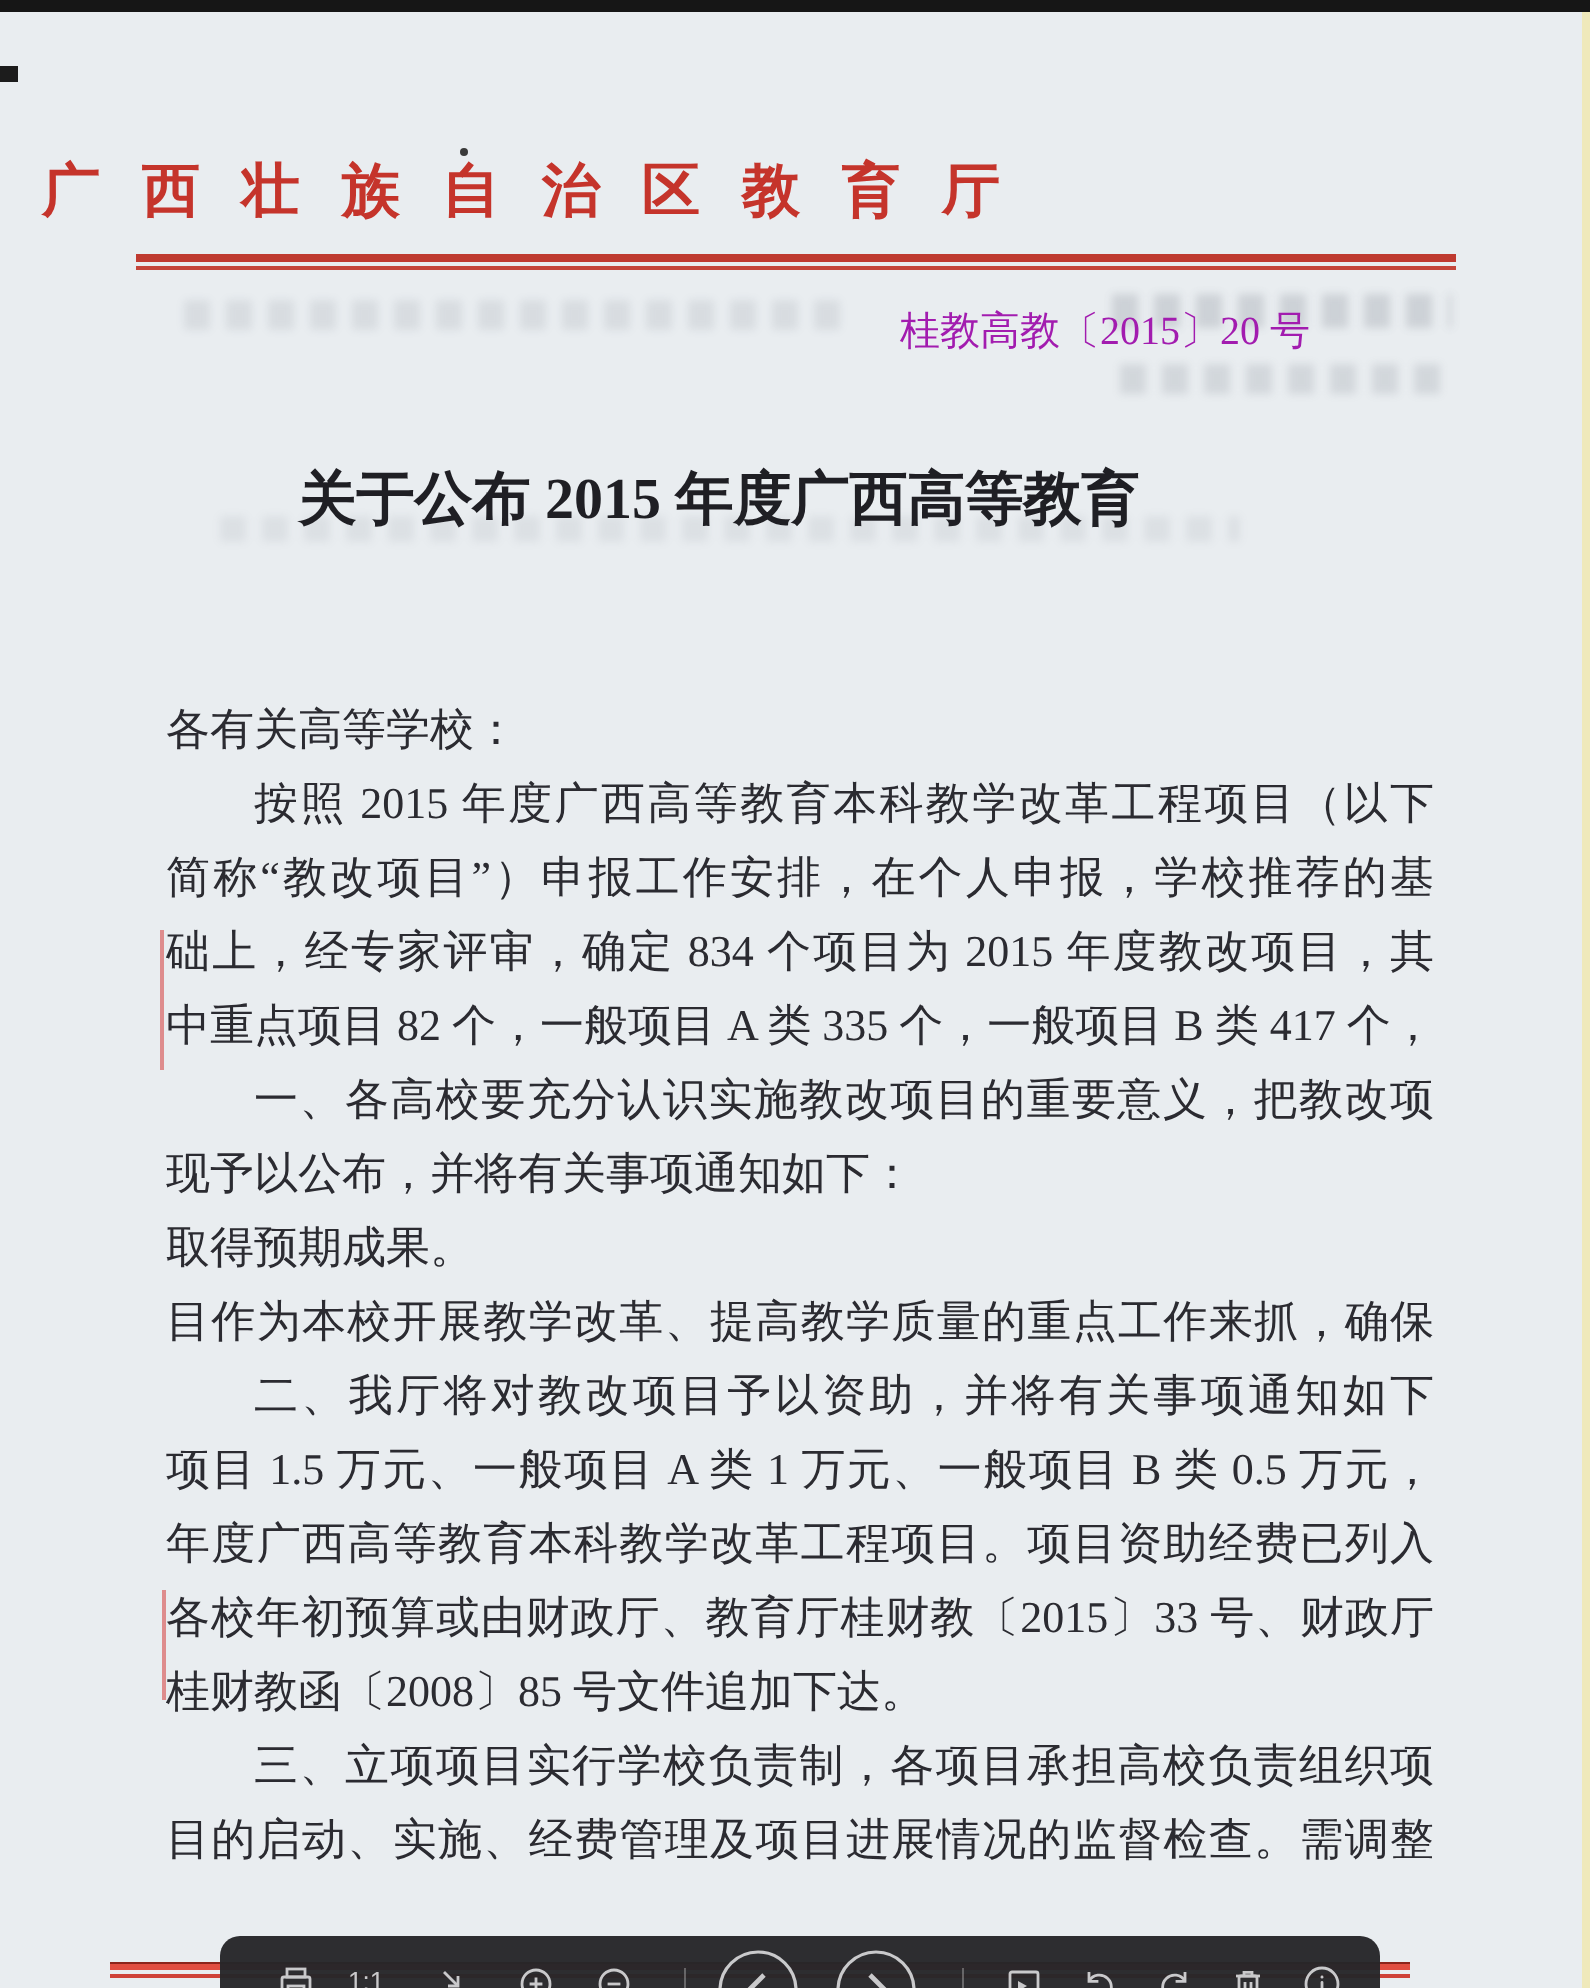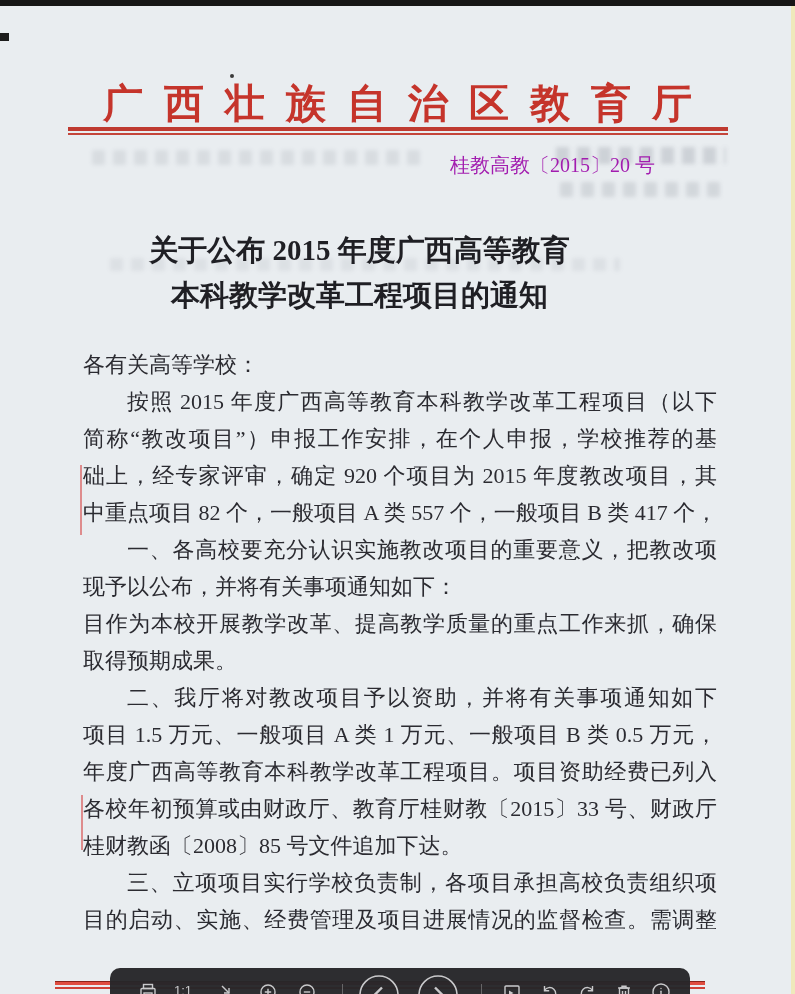--- a/index.html
+++ b/index.html
@@ -10,21 +10,21 @@
   }
   
   .top-strip{position:absolute;left:0;top:0;width:795px;height:6px;background:#161616;}
   .left-notch{position:absolute;left:0;top:33px;width:9px;height:8px;background:#1c1c1c;}
   .right-edge{position:absolute;right:0;top:6px;width:4px;height:988px;background:#efe9bb;}
   .speck{position:absolute;width:4px;height:4px;background:#3a3a3a;border-radius:50%;}
 
   
   .org-title{
     position:absolute;left:0;top:76px;width:795px;
-    text-align:center;font-size:40px;font-weight:700;color:#c5342b;
+    text-align:left;font-size:29px;font-weight:700;color:#c5342b;
     letter-spacing:21px;padding-left:21px;box-sizing:border-box;
     white-space:nowrap;
   }
   .red-rule-thick{position:absolute;left:68px;top:127px;width:660px;height:4px;background:#bf3a30;}
   .red-rule-thin{position:absolute;left:68px;top:133px;width:660px;height:2px;background:#c4453a;}
   .doc-number{
     position:absolute;right:140px;top:152px;
     font-size:20px;color:#a21caf;white-space:nowrap;
   }
 
@@ -88,33 +88,32 @@
 
   <div class="ghost" style="left:92px;top:150px;width:330px;height:15px;opacity:.45;"></div>
   <div class="ghost" style="left:556px;top:147px;width:170px;height:17px;opacity:.75;"></div>
   <div class="ghost" style="left:560px;top:182px;width:160px;height:15px;opacity:.6;"></div>
   <div class="ghost" style="left:110px;top:258px;width:510px;height:13px;opacity:.35;"></div>
 
   <div class="doc-number">桂教高教〔2015〕20 号</div>
 
   <div class="doc-title">
     <div>关于公布 2015 年度广西高等教育</div>
-    <div>本科教学改革工程项目的通知</div>
   </div>
 
   <div class="body-text">
     <div class="ln nj">各有关高等学校：</div>
     <div class="ln ind">按照 2015 年度广西高等教育本科教学改革工程项目（以下</div>
     <div class="ln">简称“教改项目”）申报工作安排，在个人申报，学校推荐的基</div>
-    <div class="ln">础上，经专家评审，确定 920 个项目为 2015 年度教改项目，其</div>
-    <div class="ln">中重点项目 82 个，一般项目 A 类 557 个，一般项目 B 类 417 个，</div>
+    <div class="ln">础上，经专家评审，确定 834 个项目为 2015 年度教改项目，其</div>
+    <div class="ln">中重点项目 82 个，一般项目 A 类 335 个，一般项目 B 类 417 个，</div>
     <div class="ln ind">一、各高校要充分认识实施教改项目的重要意义，把教改项</div>
     <div class="ln nj">现予以公布，并将有关事项通知如下：</div>
+    <div class="ln nj">取得预期成果。</div>
     <div class="ln">目作为本校开展教学改革、提高教学质量的重点工作来抓，确保</div>
-    <div class="ln nj">取得预期成果。</div>
     <div class="ln ind">二、我厅将对教改项目予以资助，并将有关事项通知如下</div>
     <div class="ln">项目 1.5 万元、一般项目 A 类 1 万元、一般项目 B 类 0.5 万元，</div>
     <div class="ln">年度广西高等教育本科教学改革工程项目。项目资助经费已列入</div>
     <div class="ln">各校年初预算或由财政厅、教育厅桂财教〔2015〕33 号、财政厅</div>
     <div class="ln nj">桂财教函〔2008〕85 号文件追加下达。</div>
     <div class="ln ind">三、立项项目实行学校负责制，各项目承担高校负责组织项</div>
     <div class="ln">目的启动、实施、经费管理及项目进展情况的监督检查。需调整</div>
   </div>
 
   <div class="scratch" style="left:80px;top:465px;height:70px;"></div>

